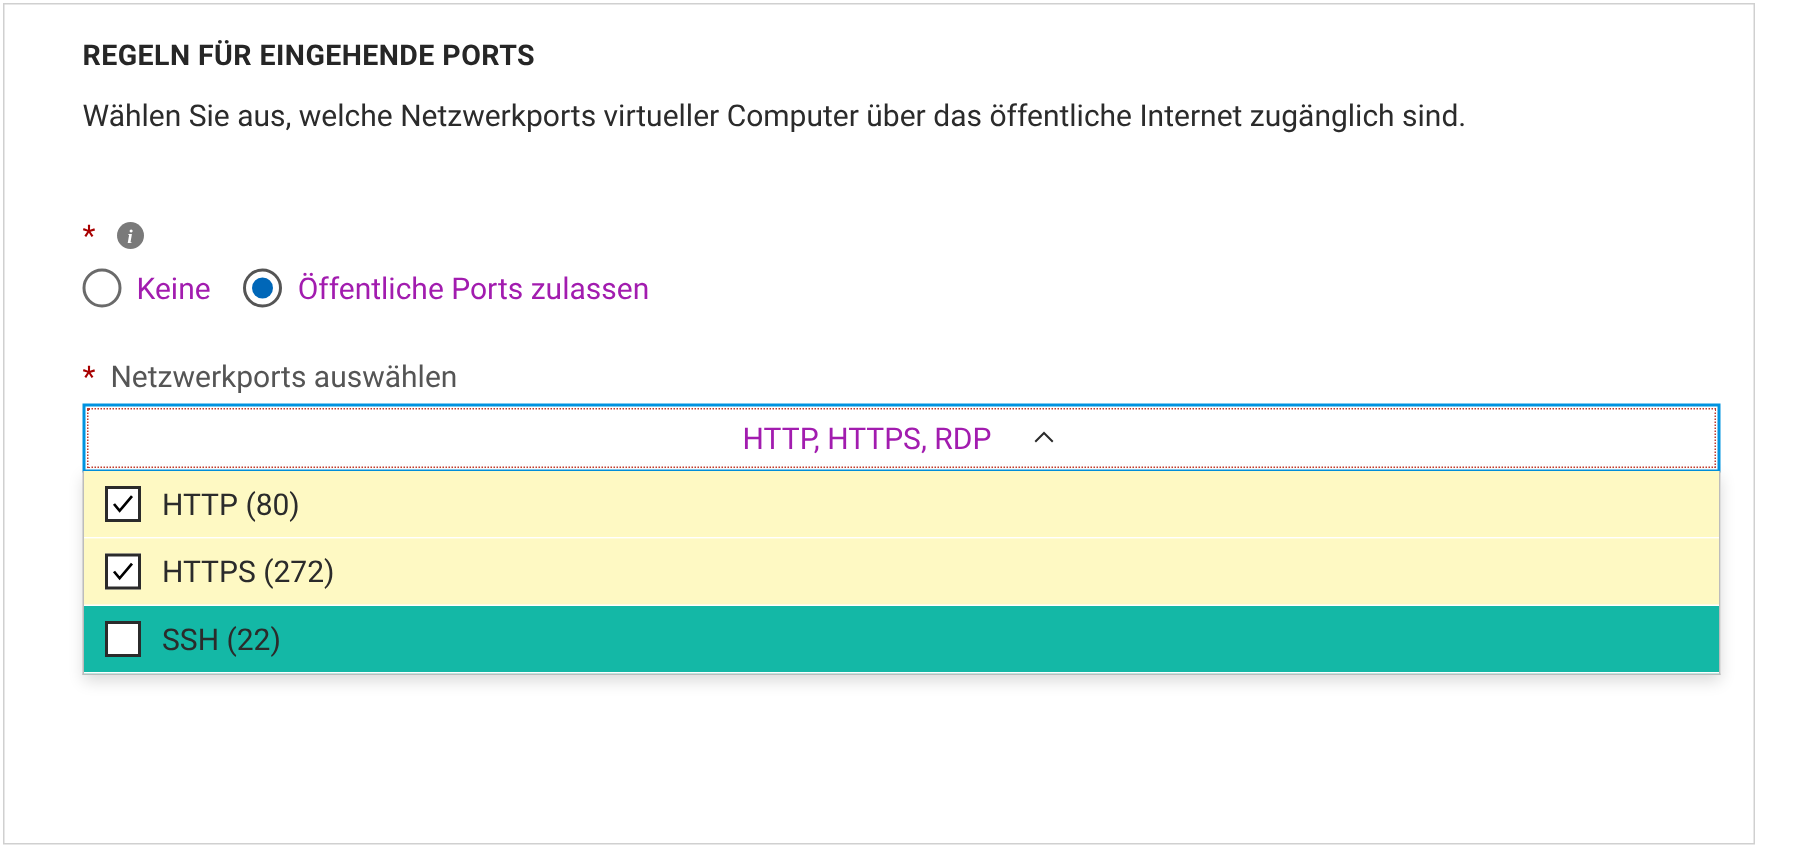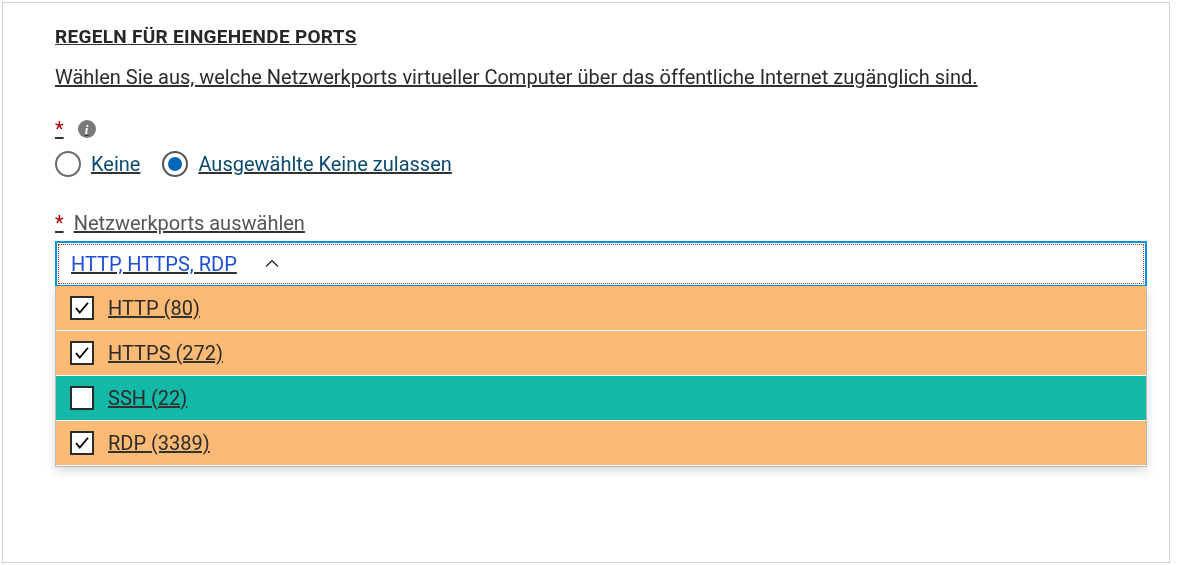--- a/index.html
+++ b/index.html
@@ -11,34 +11,33 @@
       width: 1200px;
       height: 565px;
       overflow: hidden;
     }
     .panel {
       border: 1px solid #d0d0d0;
       width: 1168px;
       height: 561px;
       margin: 2px;
       padding: 22px 52px 22px 52px;
-      text-decoration: underline;
     }
     .section-title {
       font-size: 19px;
       font-weight: 700;
       letter-spacing: 0.3px;
       margin-bottom: 14px;
       color: #262626;
     }
     .description {
       font-size: 20px;
       line-height: 1.55;
       color: #2b2b2b;
-      margin-bottom: 24px;
+      margin-bottom: 52px;
     }
     .field-label-row {
       display: flex;
       align-items: center;
       gap: 6px;
       font-size: 20px;
       color: #555;
       margin-bottom: 10px;
     }
     .field-label-row .req {
@@ -85,21 +84,21 @@
     }
     .radio-outer.selected { border-color: #555; }
     .radio-inner {
       width: 14px;
       height: 14px;
       border-radius: 50%;
       background: #0067b8;
       display: none;
     }
     .radio-outer.selected .radio-inner { display: block; }
-    .radio-label { font-size: 20px; color: #0c4a6e; }
+    .radio-label { font-size: 20px; color: #a21caf; }
 
     .select-field-label {
       display: flex;
       align-items: center;
       gap: 6px;
       font-size: 20px;
       color: #555;
       margin-bottom: 6px;
     }
     .select-field-label .req { color: #a80000; margin-right: 4px; }
@@ -109,25 +108,25 @@
       width: 1092px;
     }
     .combo-header {
       height: 46px;
       border: 2px solid #0093e0;
       outline: 1px dotted #c0392b;
       outline-offset: -4px;
       background: #fff;
       display: flex;
       align-items: center;
-      justify-content: flex-start;
+      justify-content: center;
       padding: 0 14px;
       cursor: pointer;
       font-size: 20px;
-      color: #1d4ed8;
+      color: #a21caf;
       gap: 24px;
     }
     .chevron {
       width: 22px;
       height: 22px;
       display: inline-flex;
       align-items: center;
       justify-content: center;
     }
     .chevron svg { stroke: #2b2b2b; stroke-width: 1.6; fill: none; }
@@ -142,21 +141,21 @@
       height: 45px;
       display: flex;
       align-items: center;
       gap: 14px;
       padding: 0 14px;
       font-size: 20px;
       color: #2b2b2b;
       border-bottom: 1px solid #fff;
       cursor: pointer;
     }
-    .dd-item.selected { background: #fdba74; text-align: center; }
+    .dd-item.selected { background: #fef9c3; text-align: center; }
     .dd-item:not(.selected) { background: #14b8a6; }
     .cb {
       width: 24px;
       height: 24px;
       border: 2px solid #2b2b2b;
       background: #fff;
       display: inline-flex;
       align-items: center;
       justify-content: center;
       flex-shrink: 0;
@@ -182,21 +181,21 @@
 
   <div class="radios">
     <label class="radio-opt">
       <span class="radio-outer"></span>
       <span class="radio-label">Keine</span>
     </label>
     <label class="radio-opt">
       <span class="radio-outer selected">
           <span class="radio-inner"></span>
         </span>
-      <span class="radio-label">Ausgewählte Keine zulassen</span>
+      <span class="radio-label">Öffentliche Ports zulassen</span>
     </label>
   </div>
 
   <div class="select-field-label">
     <span class="req">*</span>
     <span>Netzwerkports auswählen</span>
   </div>
 
   <div class="combo">
     <div class="combo-header">
@@ -224,24 +223,16 @@
             </svg>
         </span>
         <span>HTTPS (272)</span>
       </div>
       <div class="dd-item">
         <span class="cb">
           
         </span>
         <span>SSH (22)</span>
       </div>
-      <div class="dd-item selected">
-        <span class="cb">
-          <svg viewBox="0 0 24 24" width="18" height="18">
-              <polyline points="4 12 9 18 20 5"></polyline>
-            </svg>
-        </span>
-        <span>RDP (3389)</span>
-      </div>
     </div>
   </div>
 
 </div>
 
 </body></html>

